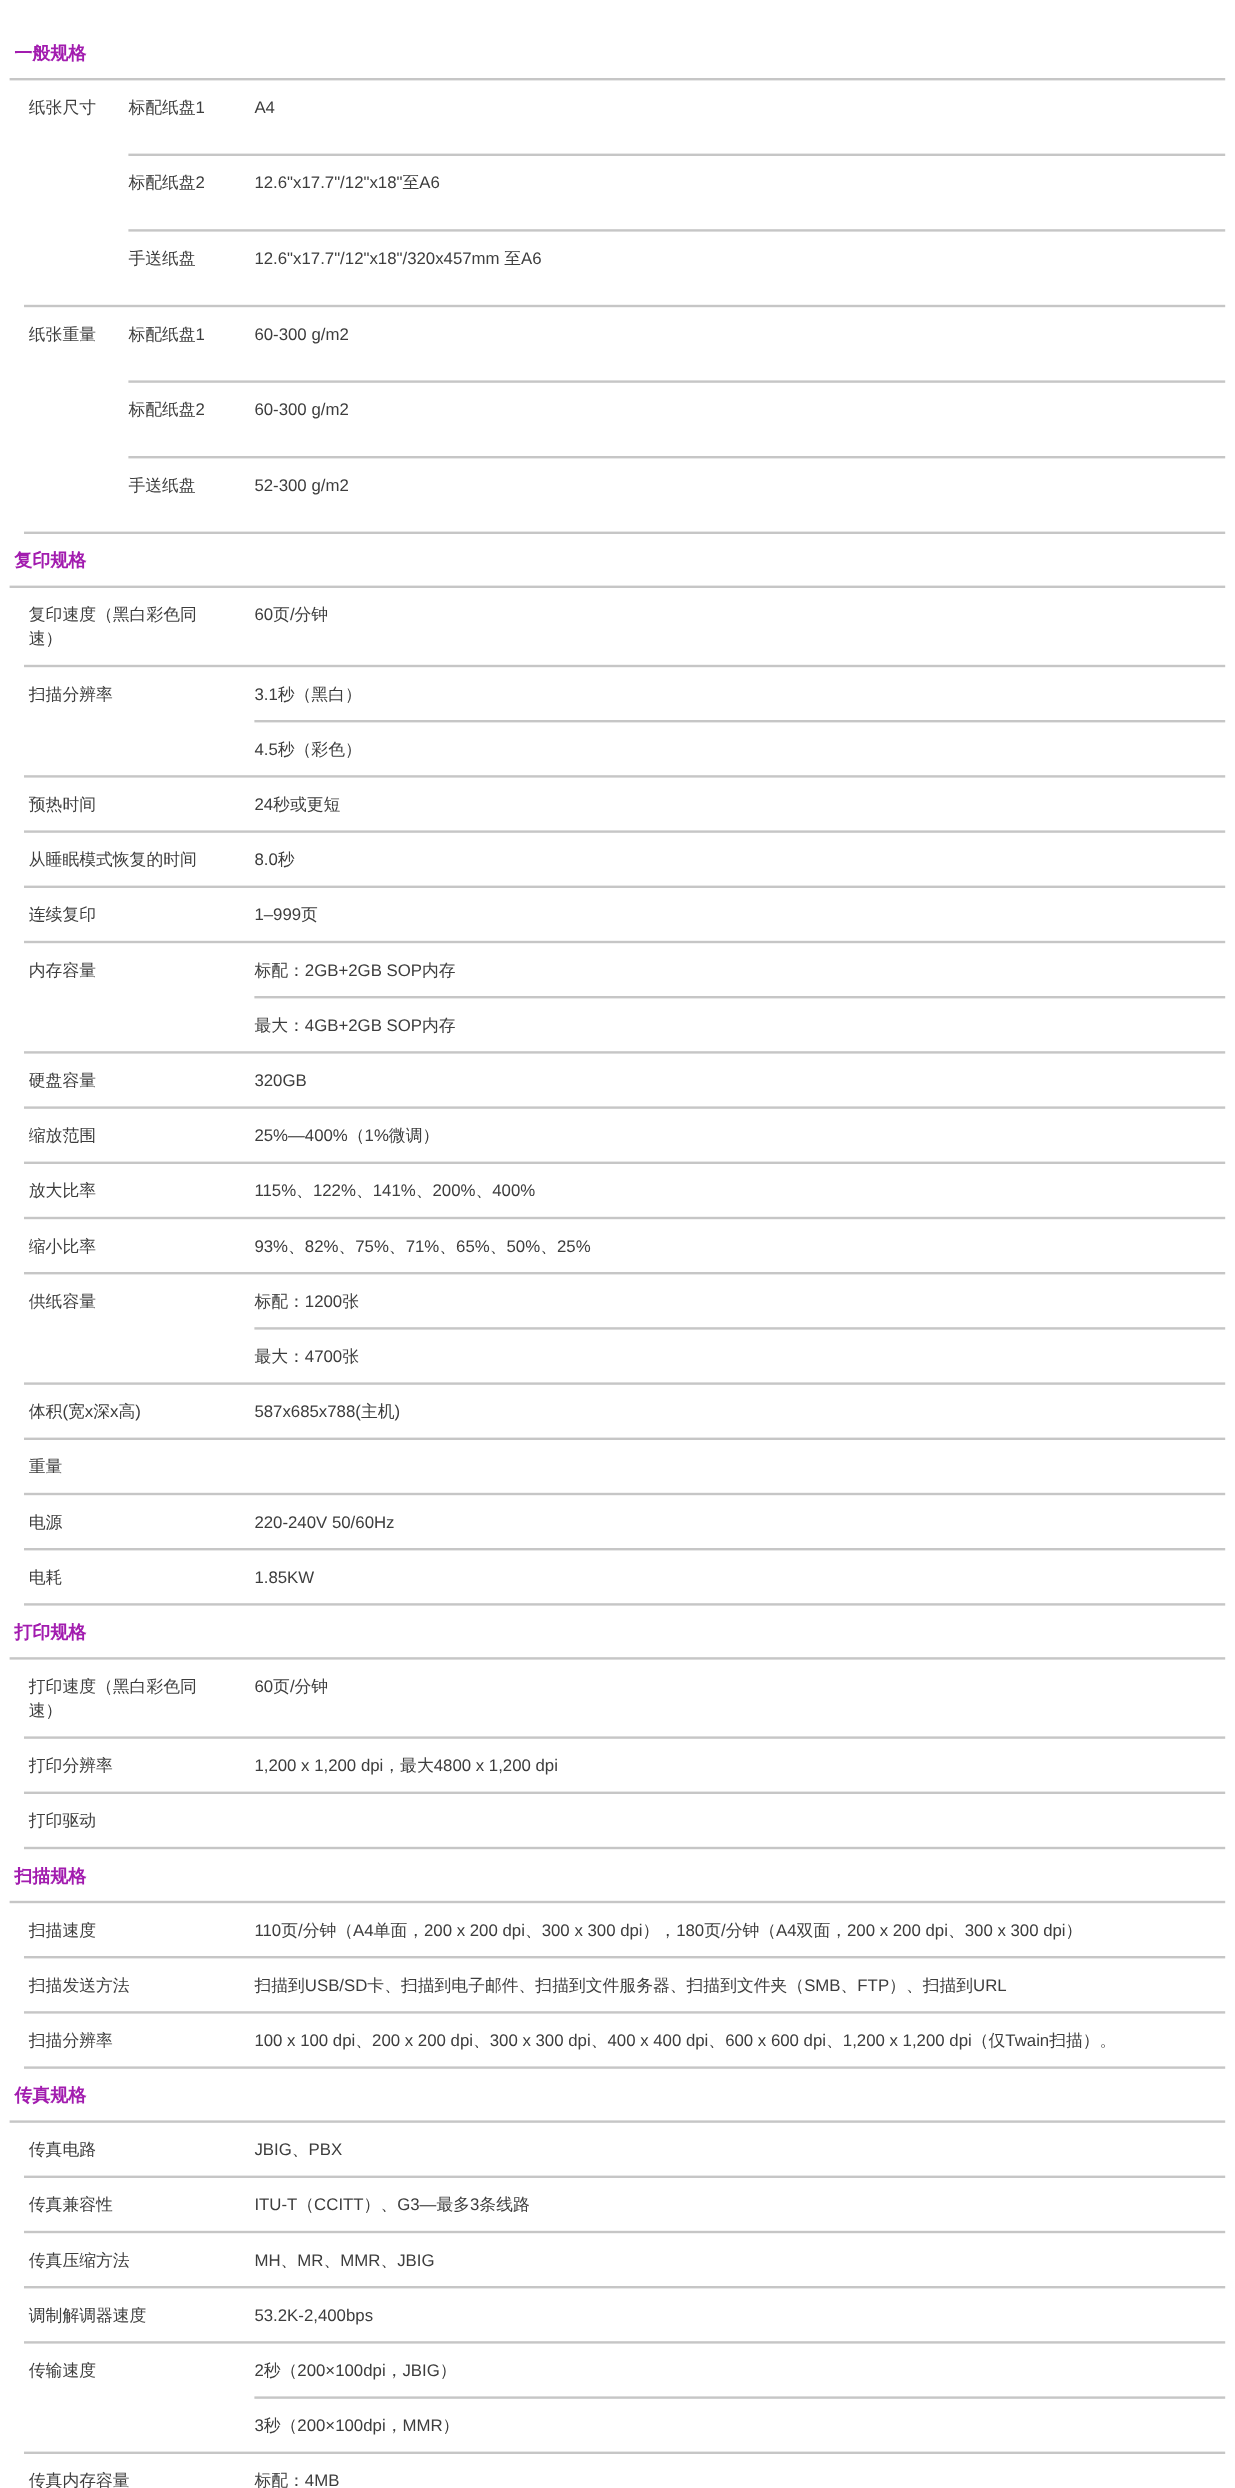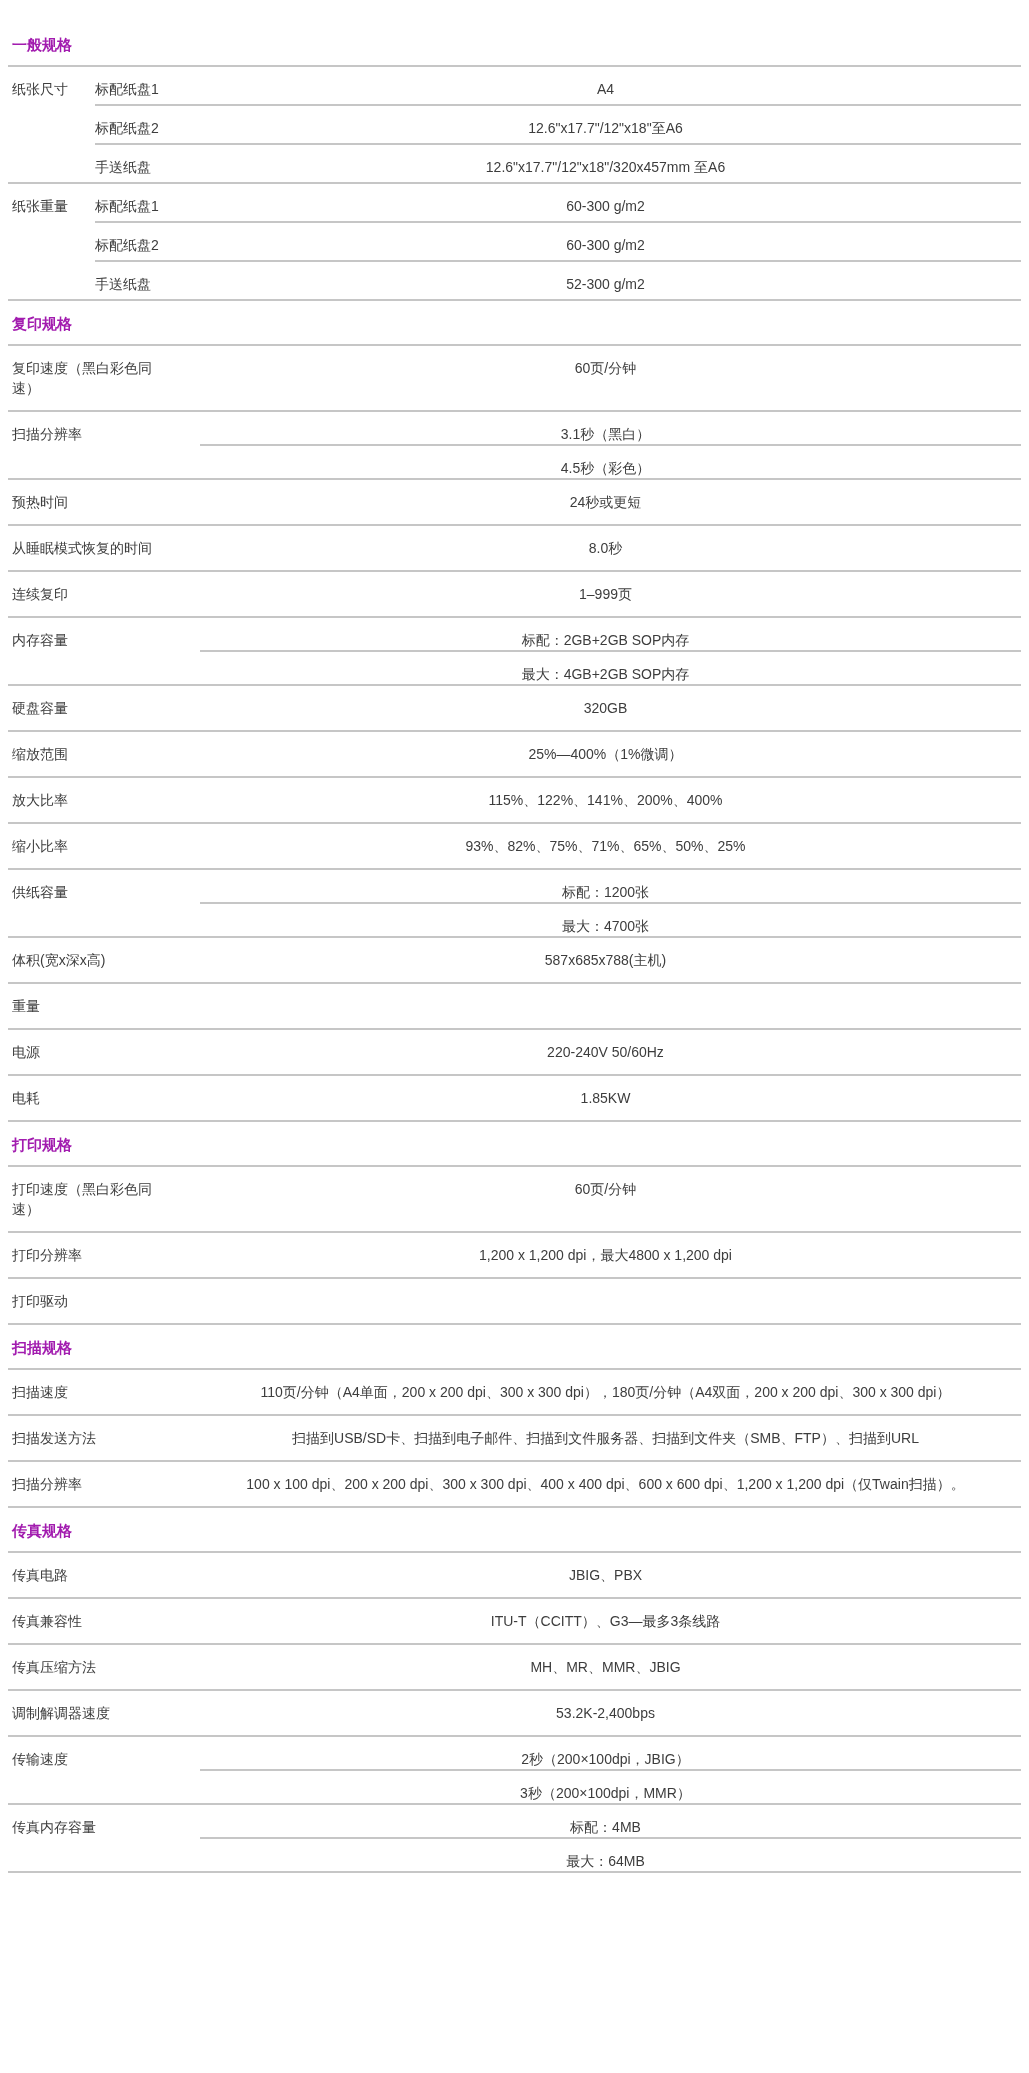--- a/index.html
+++ b/index.html
@@ -23,44 +23,44 @@
     line-height:21px;
     font-weight:bold;
     color:#a21caf;
     padding:12px 4px 10px 4px;
     border-bottom:2px solid var(--line);
   }
   .spec-row{
     display:flex;
     align-items:stretch;
     border-bottom:2px solid var(--line);
+    margin-left:12px;
   }
   .row-label{
     padding:12px 42px 12px 4px;
   }
   .row-label.wide{flex:0 0 192px;}
   .row-label.narrow{flex:0 0 87px;padding-right:4px;}
   .row-items{
     flex:1;
     display:flex;
     flex-direction:column;
   }
   .row-item{
     display:flex;
     border-bottom:2px solid var(--line);
   }
   .row-item:last-child{border-bottom:none;}
   .item-sub{
     flex:0 0 105px;
-    padding:12px 6px 5px 0;
+    padding:12px 6px 29px 0;
   }
   .item-value{
     flex:1;
-    padding:12px 10px 0 0;
-    text-align:center;
+    padding:12px 10px 12px 0;
   }
 </style>
 </head>
 <body>
 
 <div class="spec-page">
   <div id="sections-root">
       <section class="spec-section">
         <h2 class="section-title">一般规格</h2>
         <div class="spec-row">

